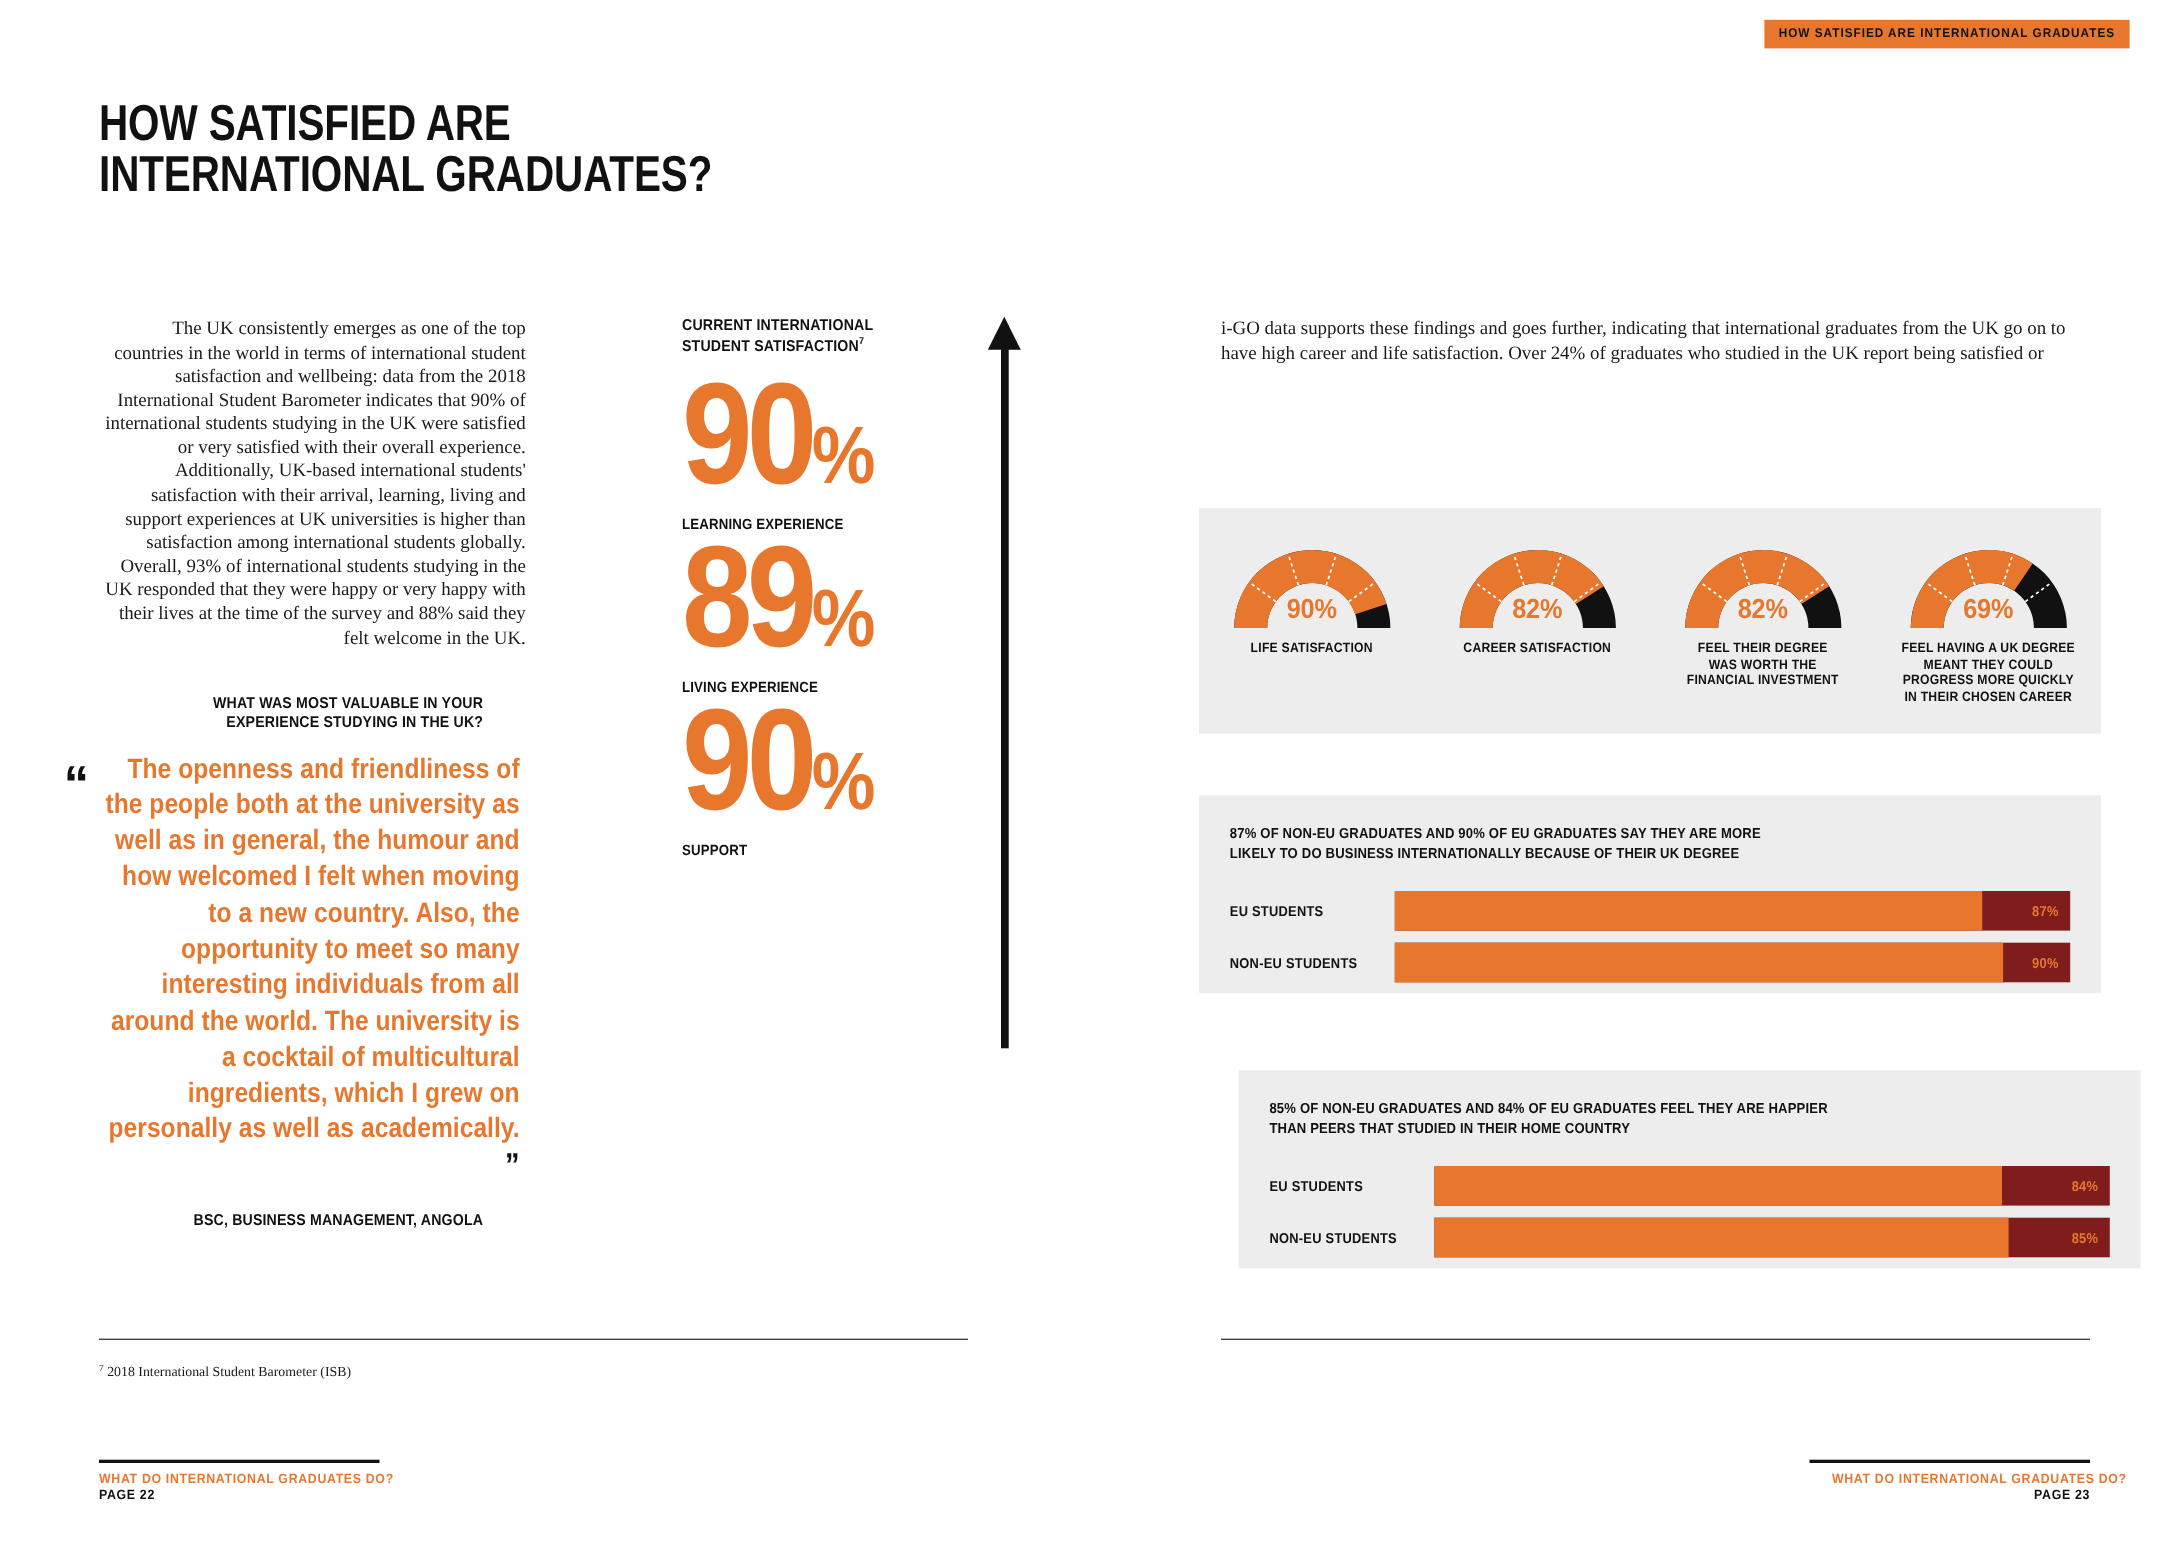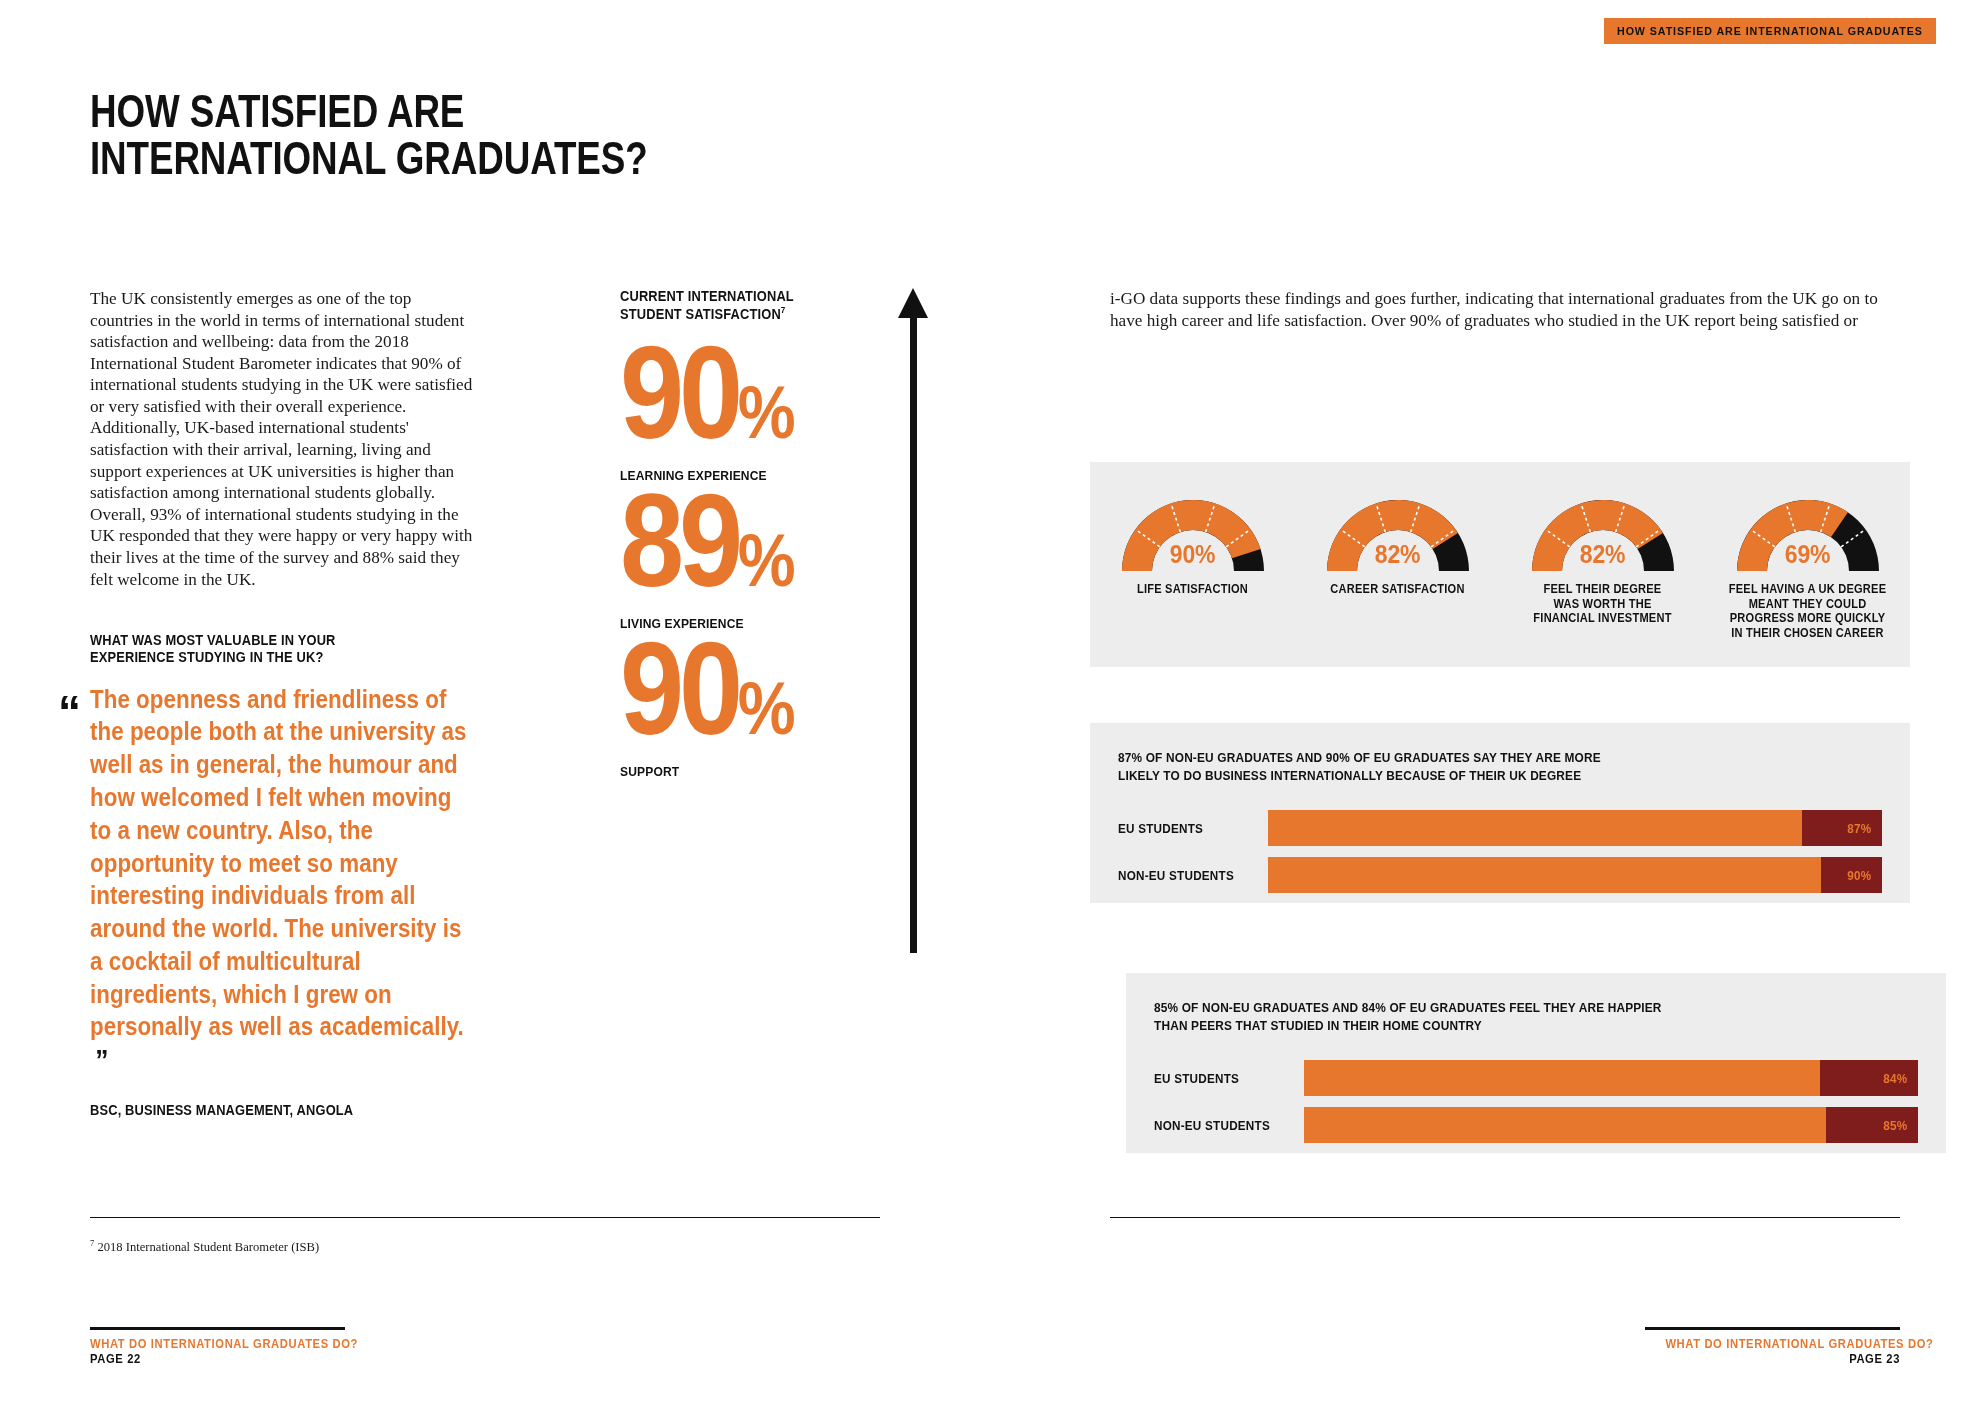--- a/index.html
+++ b/index.html
@@ -29,21 +29,21 @@
   .page-title{
     position:absolute;left:90px;top:88px;
     font-size:46px;line-height:1.02;
     font-weight:bold;color:#111;
     letter-spacing:-0.003em;
     transform:scaleX(.80);transform-origin:left top;
     white-space:pre-line;
   }
 
   
-  .col-left{position:absolute;left:90px;top:288px;width:388px;}
+  .col-left{position:absolute;left:90px;top:288px;width:388px;text-align:right;}
   .body-serif{
     font-family:"Liberation Serif", serif;
     font-size:17.2px;line-height:1.255;color:#1a1a1a;
   }
   .sub-head{
     margin-top:42px;
     font-size:14.3px;line-height:1.21;font-weight:bold;
     letter-spacing:.012em;color:#111;
     transform:scaleX(.9);transform-origin:left top;
     white-space:pre-line;
@@ -241,21 +241,21 @@
     </div>
   </div>
 
   <div class="arrow">
     <div class="head"></div>
     <div class="shaft"></div>
   </div>
 
   <div class="col-right">
     <div class="two-col">
-      <div class="body-serif">i-GO data supports these findings and goes further, indicating that international graduates from the UK go on to have high career and life satisfaction. Over 90% of graduates who studied in the UK report being satisfied or</div>
+      <div class="body-serif">i-GO data supports these findings and goes further, indicating that international graduates from the UK go on to have high career and life satisfaction. Over 24% of graduates who studied in the UK report being satisfied or</div>
     </div>
   </div>
 
   <div class="panel gauge-panel">
 
     <div class="gauge">
       <svg width="170" height="92" viewBox="0 0 170 92">
         <g transform="translate(85,87)">
           <path fill="#111111" d="M 71,0 A 71,71 0 0 0 -71,0 L -41,0 A 41,41 0 0 1 41,0 Z"></path>
           <path fill="#E8772E" id="g1" d="M -71,0 A 71,71 0 0 1 67.53,-21.94 L 38.99,-12.67 A 41,41 0 0 0 -41,0 Z"></path>

